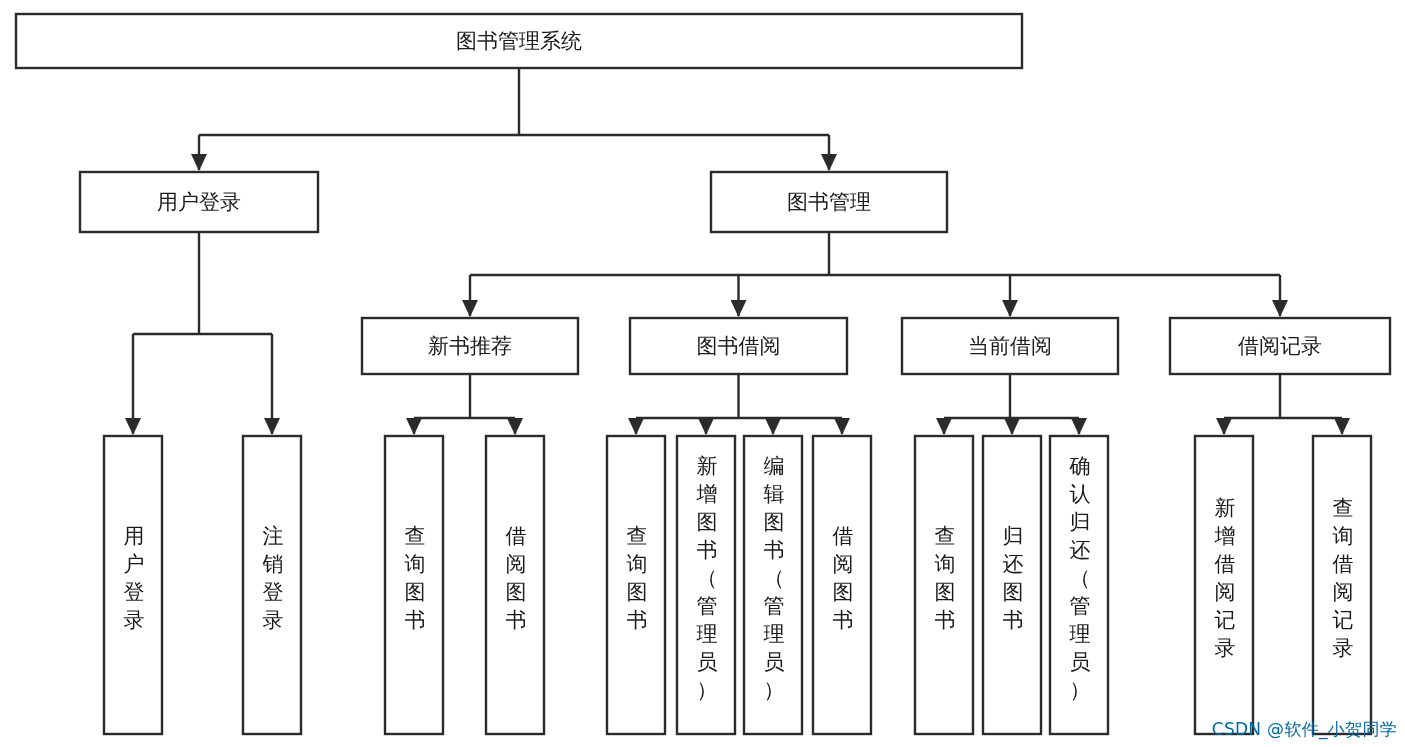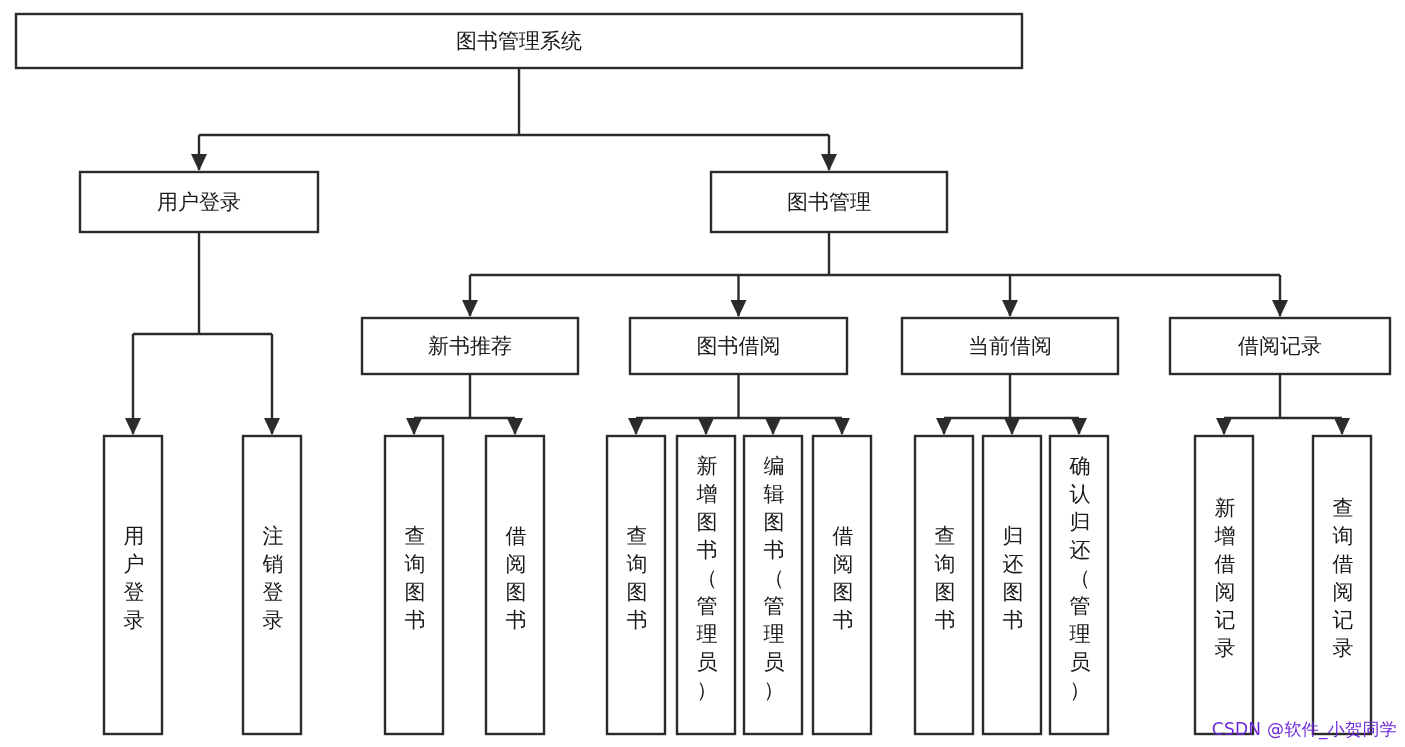--- a/index.html
+++ b/index.html
@@ -49,21 +49,21 @@
     font-family: "DejaVu Sans", "Liberation Sans", sans-serif;
     font-size: 21px;
     text-anchor: middle;
   }
   .watermark {
     position: absolute;
     right: 8px;
     bottom: 6px;
     font-family: "DejaVu Sans", "Liberation Sans", sans-serif;
     font-size: 17px;
-    color: #6d28d9;
+    color: #0369a1;
     white-space: nowrap;
     letter-spacing: 0.3px;
   }
 </style>
 </head>
 <body>
 
 <div id="diagram-root">
   <svg class="diagram" viewBox="0 0 1405 747" xmlns="http://www.w3.org/2000/svg">
     <g id="connectors">

